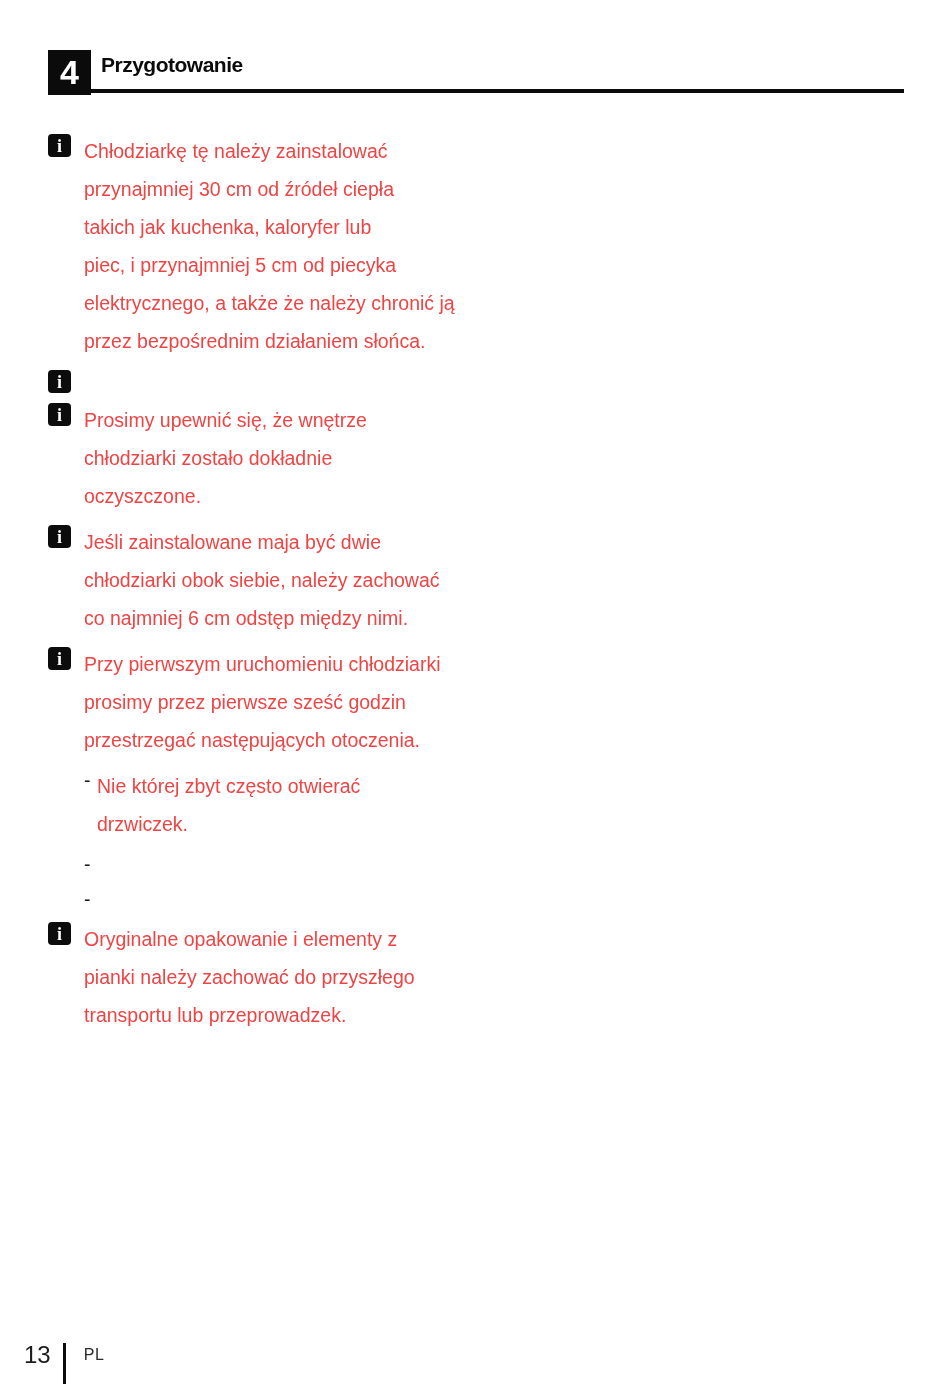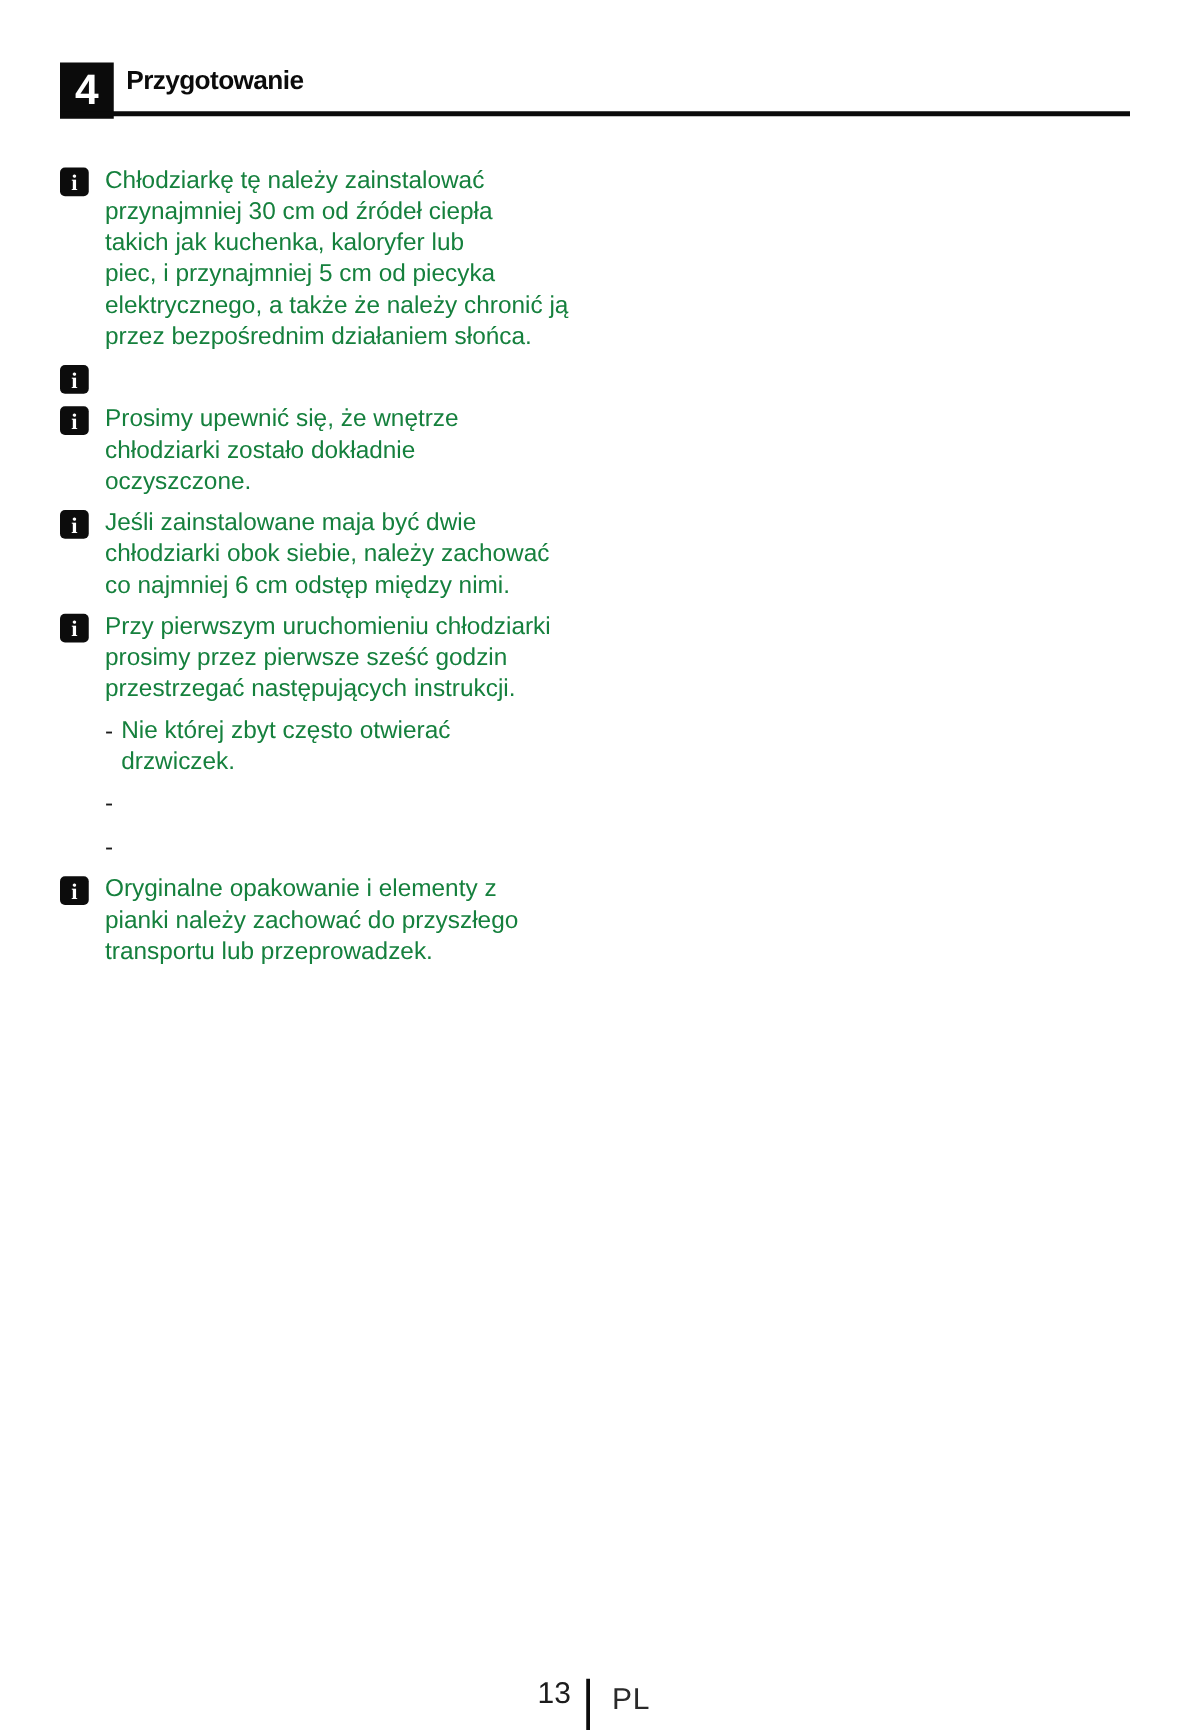--- a/index.html
+++ b/index.html
@@ -48,22 +48,22 @@
     width: 440px;
   }
   .item {
     display: flex;
     align-items: flex-start;
     margin-bottom: 8px;
   }
   .item .text {
     white-space: pre-line;
     font-size: 19.5px;
-    line-height: 25px;
-    color: #15803d;
+    line-height: 38px;
+    color: #ef4444;
   }
   .item.info .info-icon {
     flex: 0 0 23px;
     width: 23px; height: 23px;
     margin-top: 2px;
     background: #0c0c0c;
     color: #ffffff;
     border-radius: 4px;
     display: flex; align-items: center; justify-content: center;
     font-family: "Liberation Serif", "DejaVu Serif", serif;
@@ -80,37 +80,38 @@
     color: #1c1c1c;
   }
 
   
   .footer {
     position: absolute;
     left: 0; bottom: 0;
     width: 100%;
     height: 44px;
     display: flex;
-    justify-content: center;
+    justify-content: flex-start;
     align-items: flex-start;
+    padding-left: 24px;
   }
   .footer .page-number {
     font-size: 24px;
     color: #1c1c1c;
     margin-top: 1px;
     margin-right: 12px;
   }
   .footer .footer-divider {
     width: 3px;
     height: 44px;
     background: #0b0b0b;
     margin-top: 3px;
   }
   .footer .language-code {
-    font-size: 24px;
+    font-size: 16px;
     color: #2a2a2a;
     margin-top: 6px;
     margin-left: 18px;
     letter-spacing: 0.5px;
   }
 </style>
 </head>
 <body>
 
 <div class="page">
@@ -143,21 +144,21 @@
       <div class="item info">
         <span class="info-icon">i</span>
         <span class="text">Jeśli zainstalowane maja być dwie
 chłodziarki obok siebie, należy zachować
 co najmniej 6 cm odstęp między nimi.</span>
       </div>
       <div class="item info">
         <span class="info-icon">i</span>
         <span class="text">Przy pierwszym uruchomieniu chłodziarki
 prosimy przez pierwsze sześć godzin
-przestrzegać następujących instrukcji.</span>
+przestrzegać następujących otoczenia.</span>
       </div>
       <div class="item dash">
         <span class="dash-glyph">-</span>
         <span class="text">Nie której zbyt często otwierać
 drzwiczek.</span>
       </div>
       <div class="item dash">
         <span class="dash-glyph">-</span>
       </div>
       <div class="item dash">

